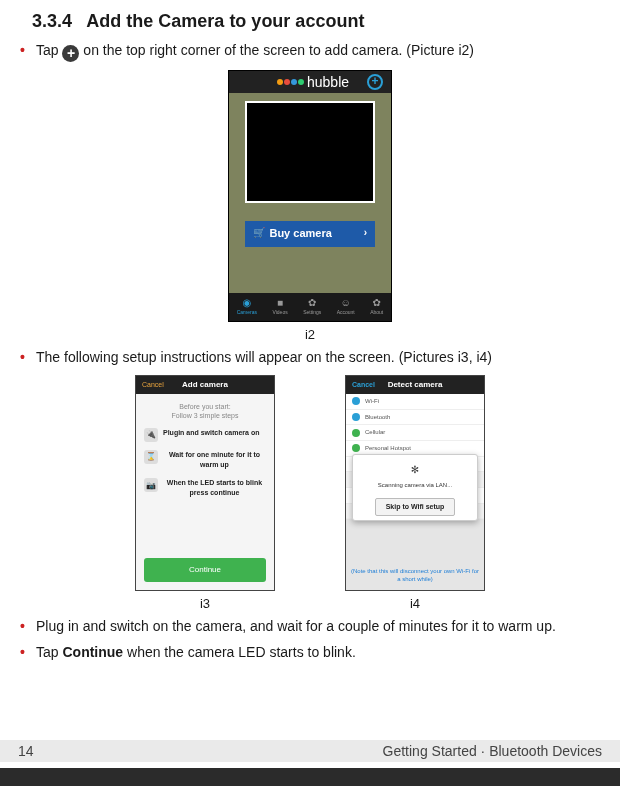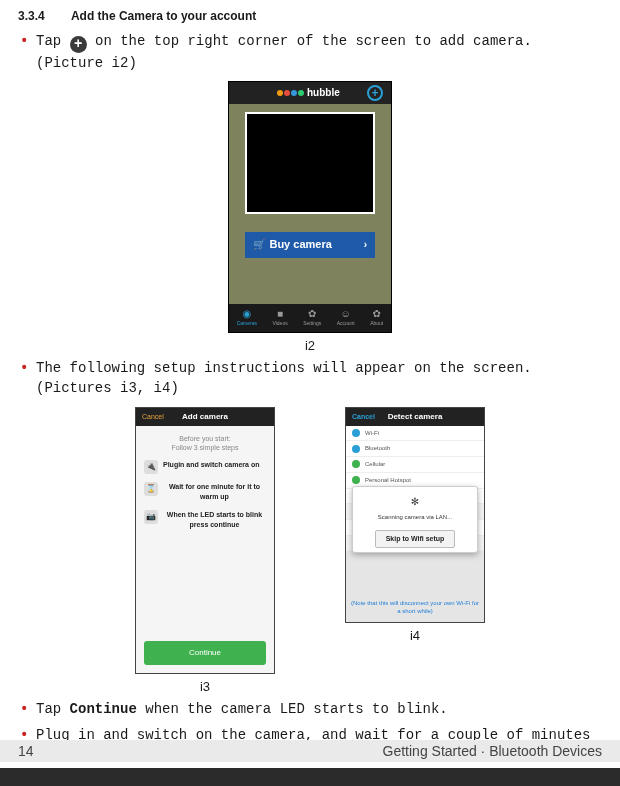--- a/index.html
+++ b/index.html
@@ -9,25 +9,26 @@
       height: 786px;
       background: #fff;
       color: #1a1a1a;
       font-size: 14px;
       line-height: 1.45;
       position: relative;
       padding: 8px 18px 0 18px;
     }
     .section-heading {
       font-weight: 700;
-      font-size: 12px;
+      font-size: 18px;
       margin-bottom: 6px;
+      margin-left: 14px;
     }
     .section-heading .num { display: inline-block; width: 50px; }
-    ul.bullets { list-style: none; padding-left: 0; font-family: Liberation Mono, monospace; }
+    ul.bullets { list-style: none; padding-left: 0; }
     ul.bullets > li { position: relative; padding-left: 18px; margin-bottom: 6px; }
     ul.bullets > li::before {
       content: "•";
       position: absolute;
       left: 2px;
       top: 0;
       color: #c22;
       font-weight: bold;
     }
     .plus-badge {
@@ -60,21 +61,21 @@
     .phone-i2 .topbar {
       height: 22px;
       background: #222;
       display: flex;
       align-items: center;
       justify-content: space-between;
       padding: 0 8px;
     }
     .phone-i2 .logo { display: flex; align-items: center; gap: 1px; margin-left: 40px; }
     .phone-i2 .logo-dot { width: 6px; height: 6px; border-radius: 50%; }
-    .phone-i2 .logo-text { color: #fff; font-size: 10px; font-weight: 700; margin-left: 2px; }
+    .phone-i2 .logo-text { color: #fff; font-size: 14px; font-weight: 400; margin-left: 2px; }
     .phone-i2 .plus-top {
       width: 16px; height: 16px; border-radius: 50%;
       border: 2px solid #2a9fd6;
       color: #2a9fd6;
       display: flex; align-items: center; justify-content: center;
       font-size: 12px; font-weight: 700;
     }
     .phone-i2 .video-box {
       width: 130px; height: 102px;
       background: #000;
@@ -107,21 +108,21 @@
       display: flex; flex-direction: column; align-items: center;
       color: #999;
       font-size: 5px;
     }
     .phone-i2 .tab-item.active { color: #2a9fd6; }
     .phone-i2 .tab-icon { font-size: 10px; line-height: 1; margin-bottom: 1px; }
 
     
     .phone-i3 {
       width: 140px;
-      height: 267px;
+      height: 216px;
       border: 1px solid #444;
       background: #f5f5f5;
       position: relative;
       overflow: hidden;
     }
     .phone-i3 .hdr {
       height: 18px;
       background: #222;
       color: #fff;
       display: flex;
@@ -386,24 +387,24 @@
         </div>
       </div>
       <div class="note">(Note that this will disconnect your own Wi-Fi for a short while)</div>
     </div>
     <div class="caption">i4</div>
   </div>
 </div>
 
 <ul class="bullets">
   <li>
-    <span>Tap </span><span class="bold">Continue</span><span> when the camera LED starts to blink.</span>
+    <span>Plug in and switch on the camera, and wait for a couple of minutes for it to warm up.</span>
   </li>
   <li>
-    <span>Plug in and switch on the camera, and wait for a couple of minutes for it to warm up.</span>
+    <span>Tap </span><span class="bold">Continue</span><span> when the camera LED starts to blink.</span>
   </li>
 </ul>
 
 <div class="footer">
   <span>14</span>
   <span>Getting Started · Bluetooth Devices</span>
 </div>
 <div class="bottom-strip"></div>
 
 </body></html>

